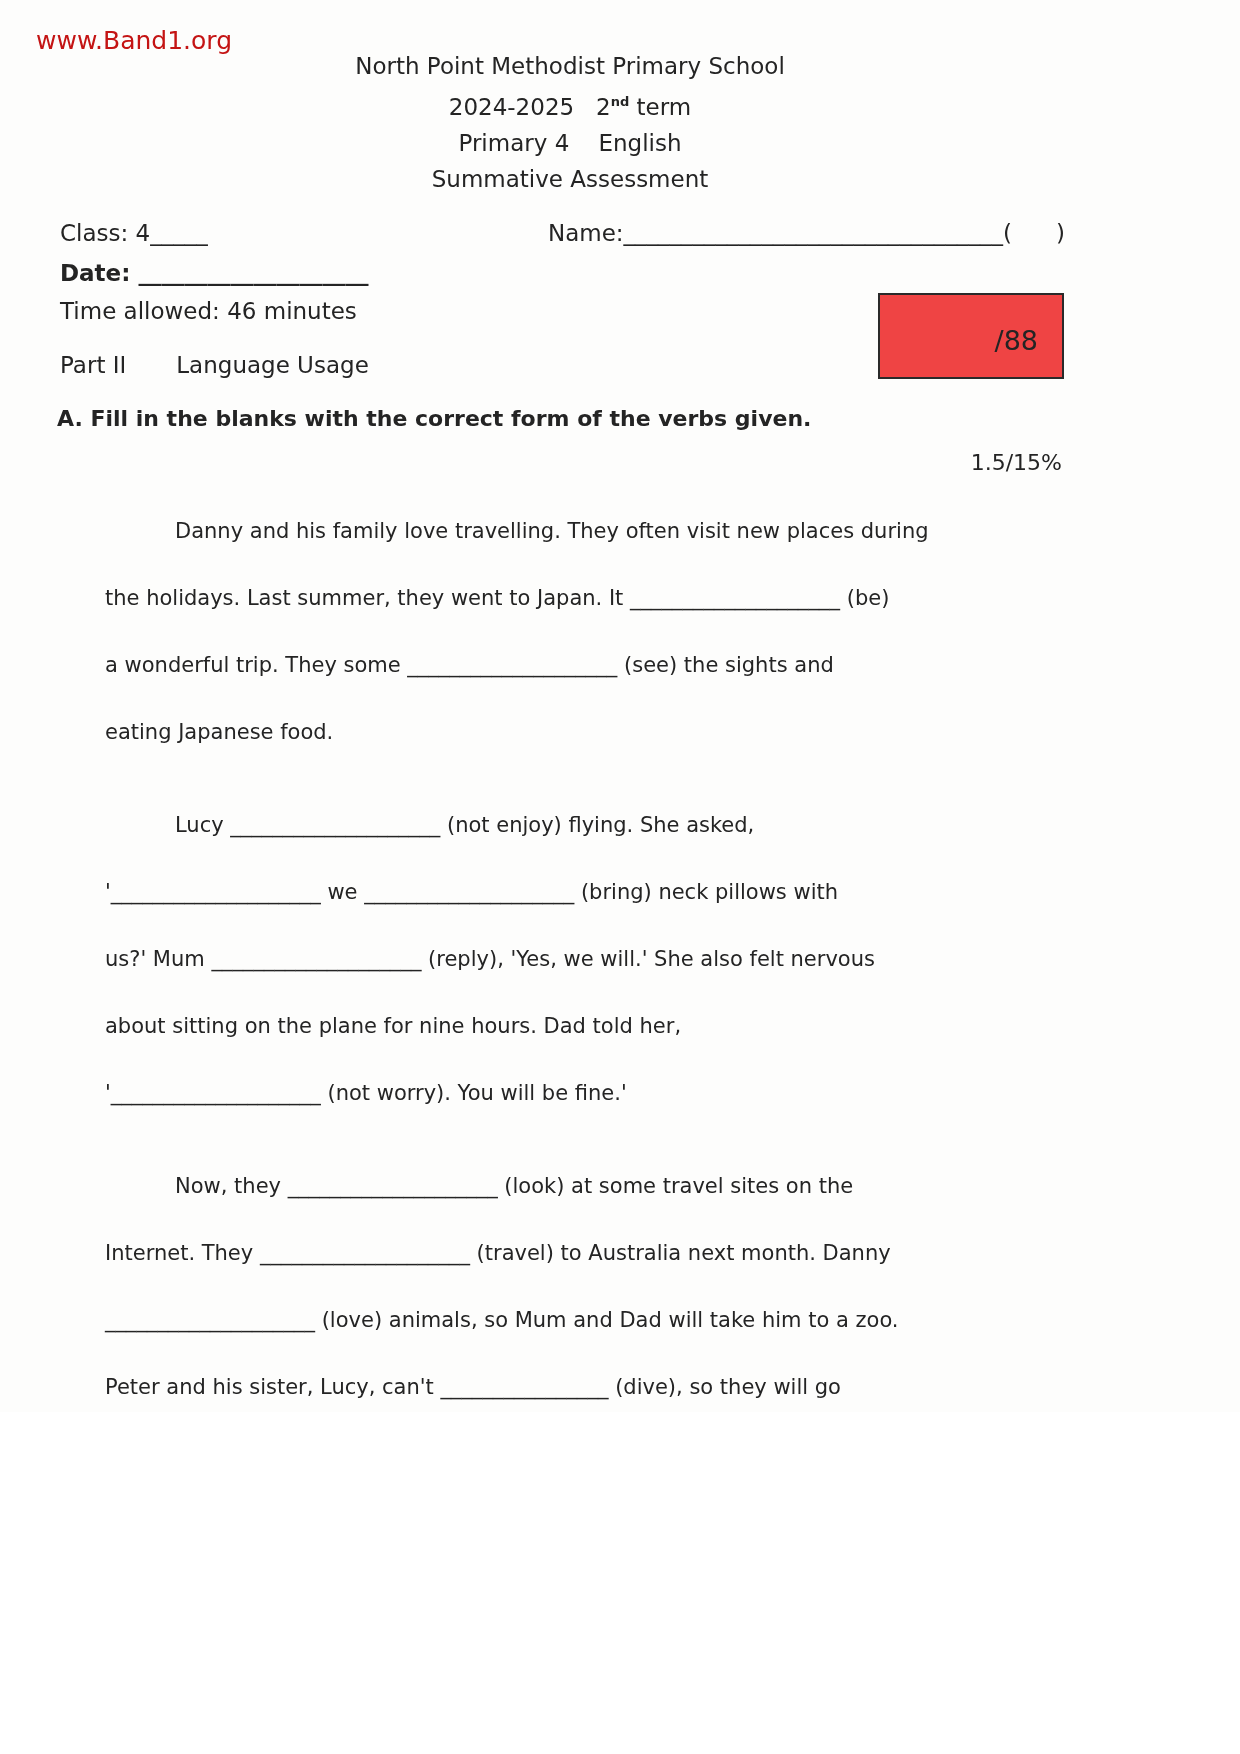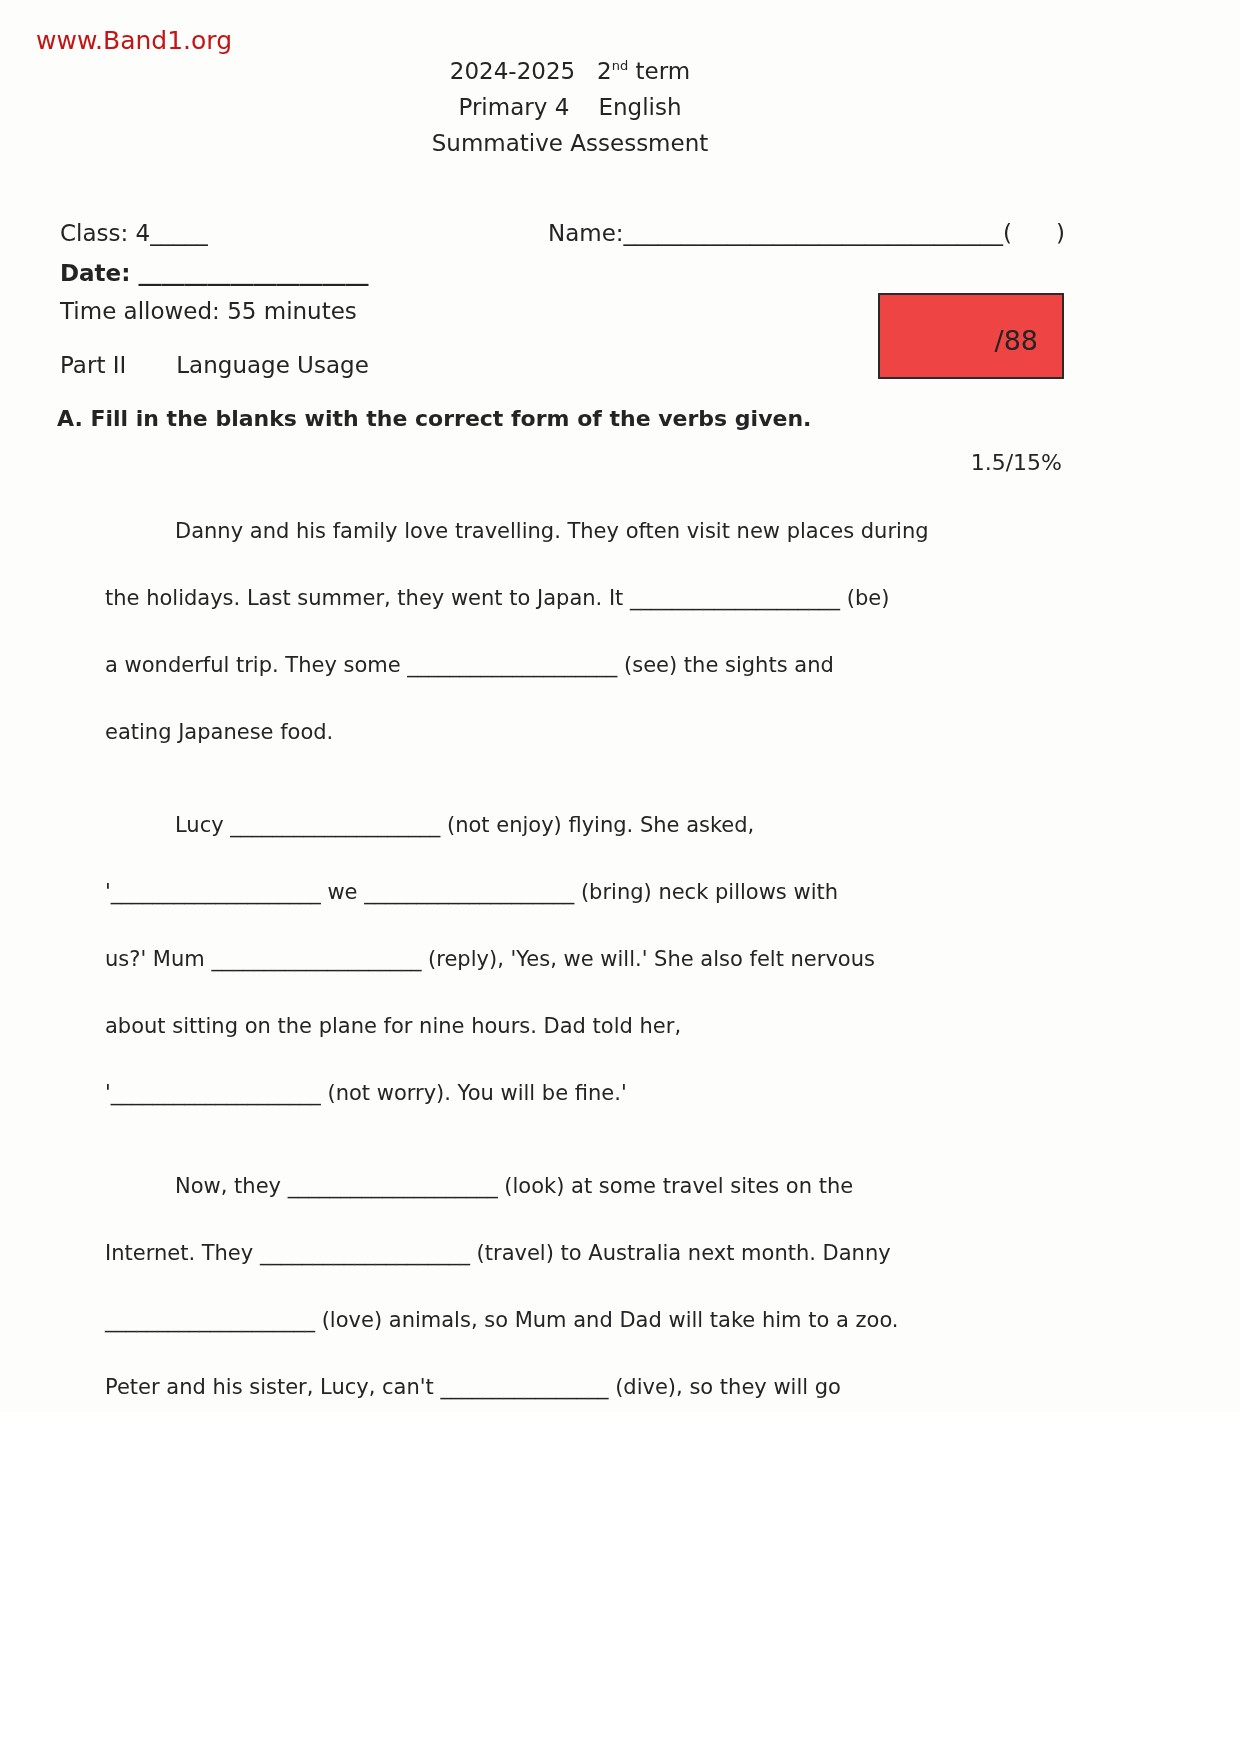--- a/index.html
+++ b/index.html
@@ -23,21 +23,21 @@
   }
   .exam-header {
     position: absolute;
     top: 48px;
     left: 0;
     width: 1140px;
     text-align: center;
     font-size: 23px;
     line-height: 36px;
   }
-  .exam-header sup { font-size: 13px; }
+  .exam-header sup { font-size: 13px; font-weight: bold; }
   .row-class-name {
     position: absolute;
     top: 220px;
     left: 60px;
     width: 1060px;
     height: 32px;
     font-size: 23px;
   }
   .name-field { position: absolute; left: 488px; top: 0; white-space: nowrap; }
   .date-row    { position: absolute; top: 260px; left: 60px; font-size: 23px; font-weight: bold; }
@@ -81,33 +81,34 @@
   .indent { padding-left: 70px; }
 </style>
 </head>
 <body>
 
 <div class="page">
 
   <div class="watermark">www.Band1.org</div>
 
   <div class="exam-header">
+    <div>North Point Methodist Primary School</div>
     <div><span>2024-2025&nbsp;&nbsp;&nbsp;2</span><sup>nd</sup><span>&nbsp;term</span></div>
     <div>Primary 4&nbsp;&nbsp;&nbsp;&nbsp;English</div>
     <div>Summative Assessment</div>
   </div>
 
   <div class="row-class-name">
     <span>Class: 4_____</span>
     <span class="name-field">Name:_________________________________(&nbsp;&nbsp;&nbsp;&nbsp;&nbsp;&nbsp;)</span>
   </div>
 
   <div class="date-row">Date: ____________________</div>
 
-  <div class="time-row">Time allowed: 55 minutes</div>
+  <div class="time-row">Time allowed: 46 minutes</div>
 
   <div class="score-box">
     <span class="score-value">/88</span>
   </div>
 
   <div class="part-row">
     <span>Part II</span><span class="gap"></span><span>Language Usage</span>
   </div>
 
   <div class="section-a">

